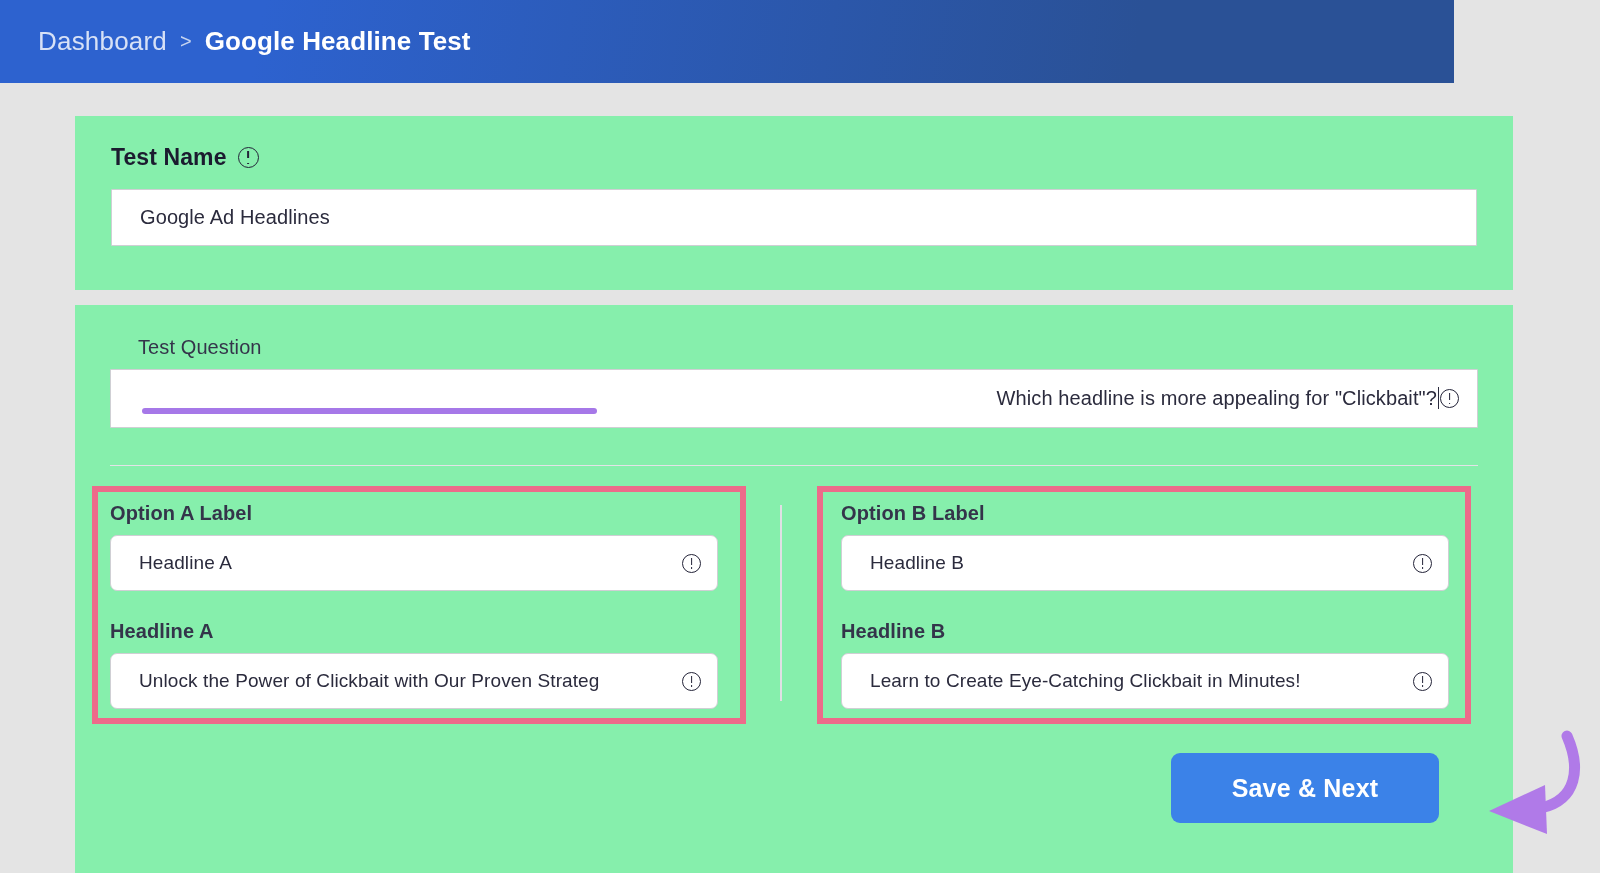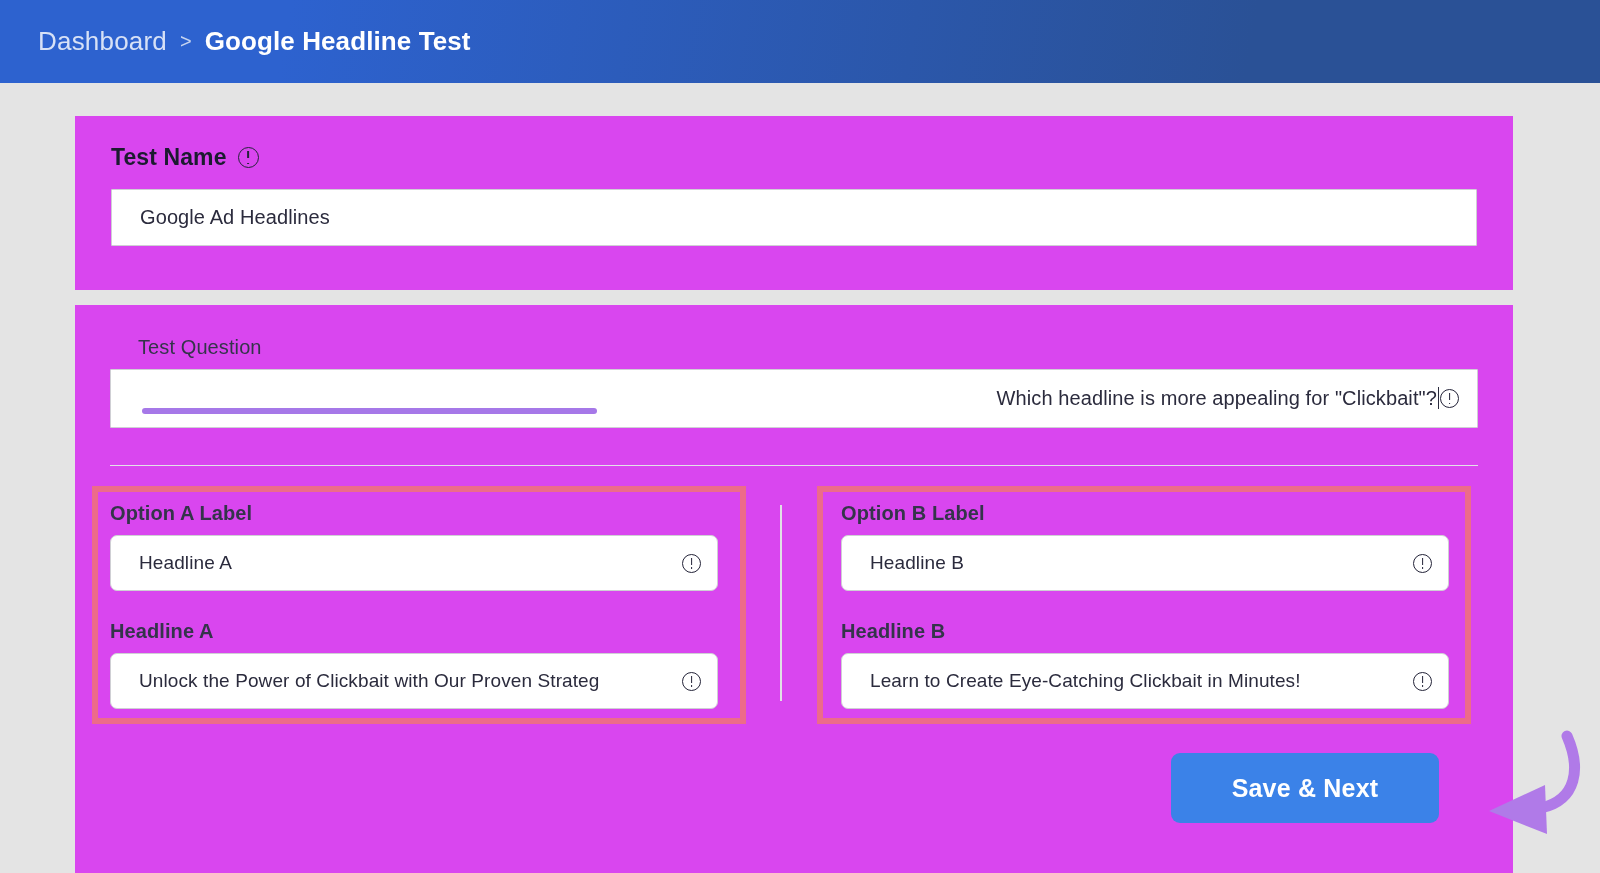--- a/index.html
+++ b/index.html
@@ -13,21 +13,21 @@
   body {
     font-family: "Liberation Sans", sans-serif;
     background: #e4e4e4;
     position: relative;
   }
 
   
   .header {
     position: absolute;
     left: 0; top: 0;
-    width: 1600px;
+    width: 1454px;
     height: 83px;
     background: linear-gradient(100deg, #2d62cf 0%, #2d62cf 18%, #2a5196 78%, #2a5196 100%);
     display: flex;
     align-items: center;
   }
   .breadcrumb {
     margin-left: 38px;
     display: flex;
     align-items: center;
     gap: 13px;
@@ -50,21 +50,21 @@
     color: #ffffff;
     font-weight: 700;
     letter-spacing: 0.1px;
   }
 
   
   .card {
     position: absolute;
     left: 75px;
     width: 1438px;
-    background: #d946ef;
+    background: #86efac;
   }
   #card-test-name { top: 116px; height: 174px; }
   #card-test-body { top: 305px; height: 568px; }
 
   
   .card-title {
     position: absolute;
     left: 36px;
     top: 28px;
     display: flex;

